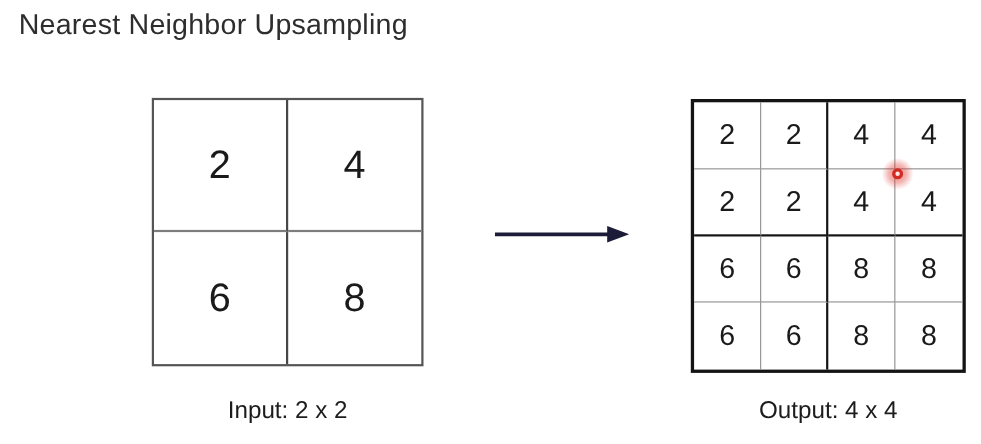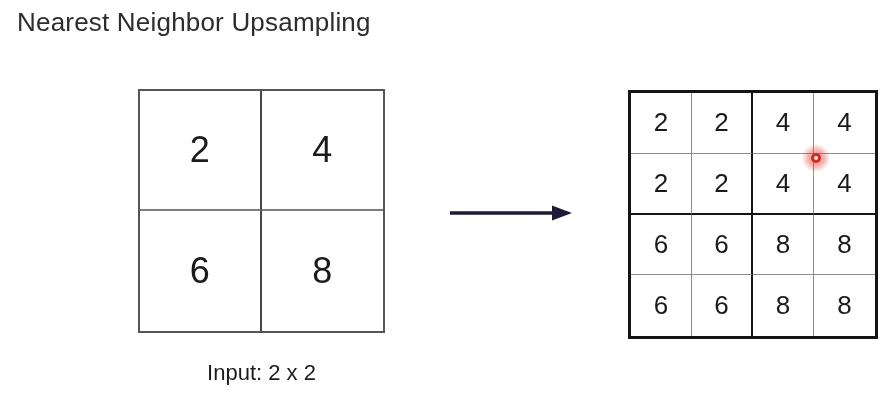--- a/index.html
+++ b/index.html
@@ -170,14 +170,15 @@
     <div class="cell br-thin">8</div>
     <div class="cell">8</div>
   </div>
 
   <div class="cursor-dot">
     <div class="glow"></div>
     <div class="ring"></div>
   </div>
 
   <div class="caption input-caption">Input: 2 x 2</div>
+  <div class="caption output-caption">Output: 4 x 4</div>
 
 </div>
 
 </body></html>

